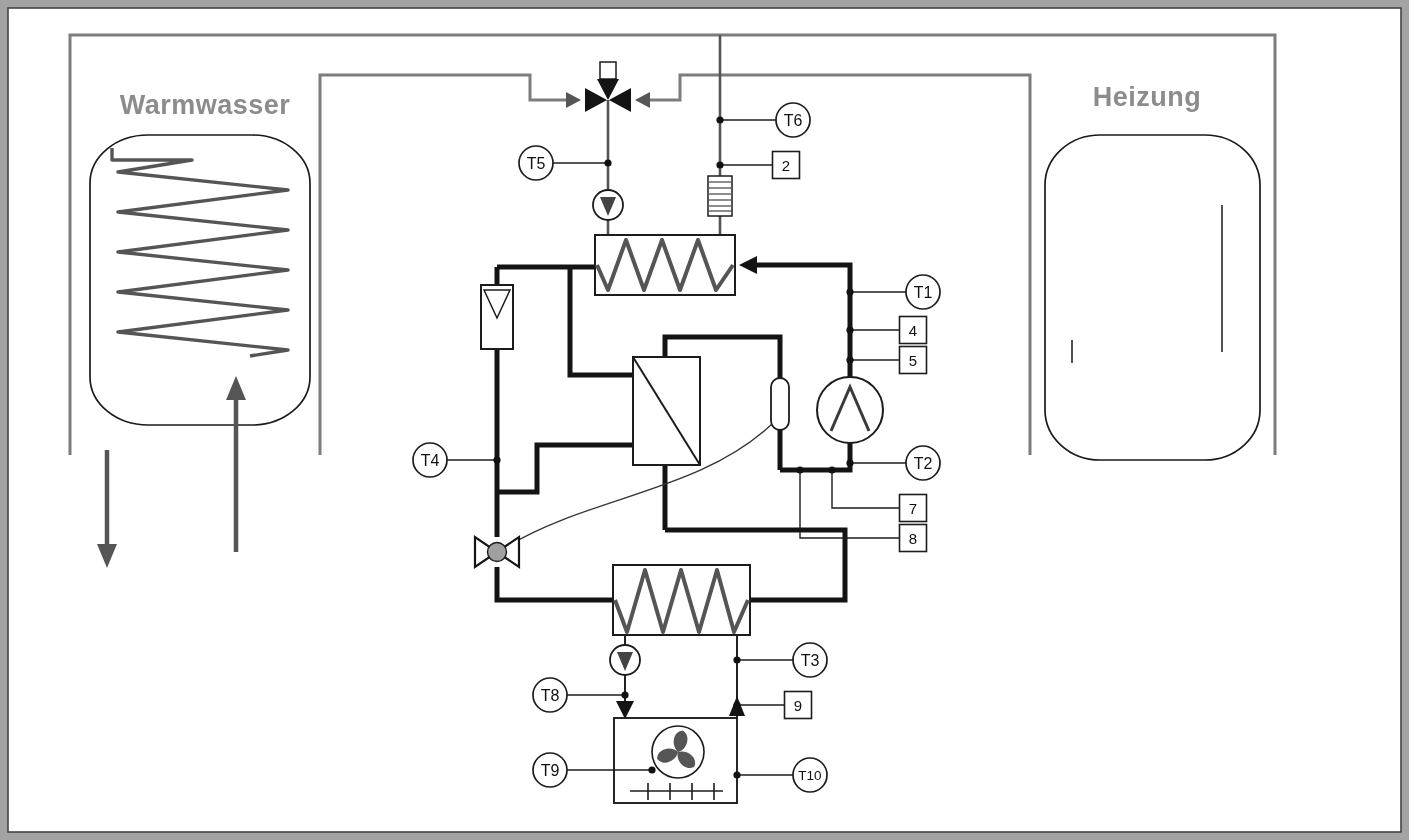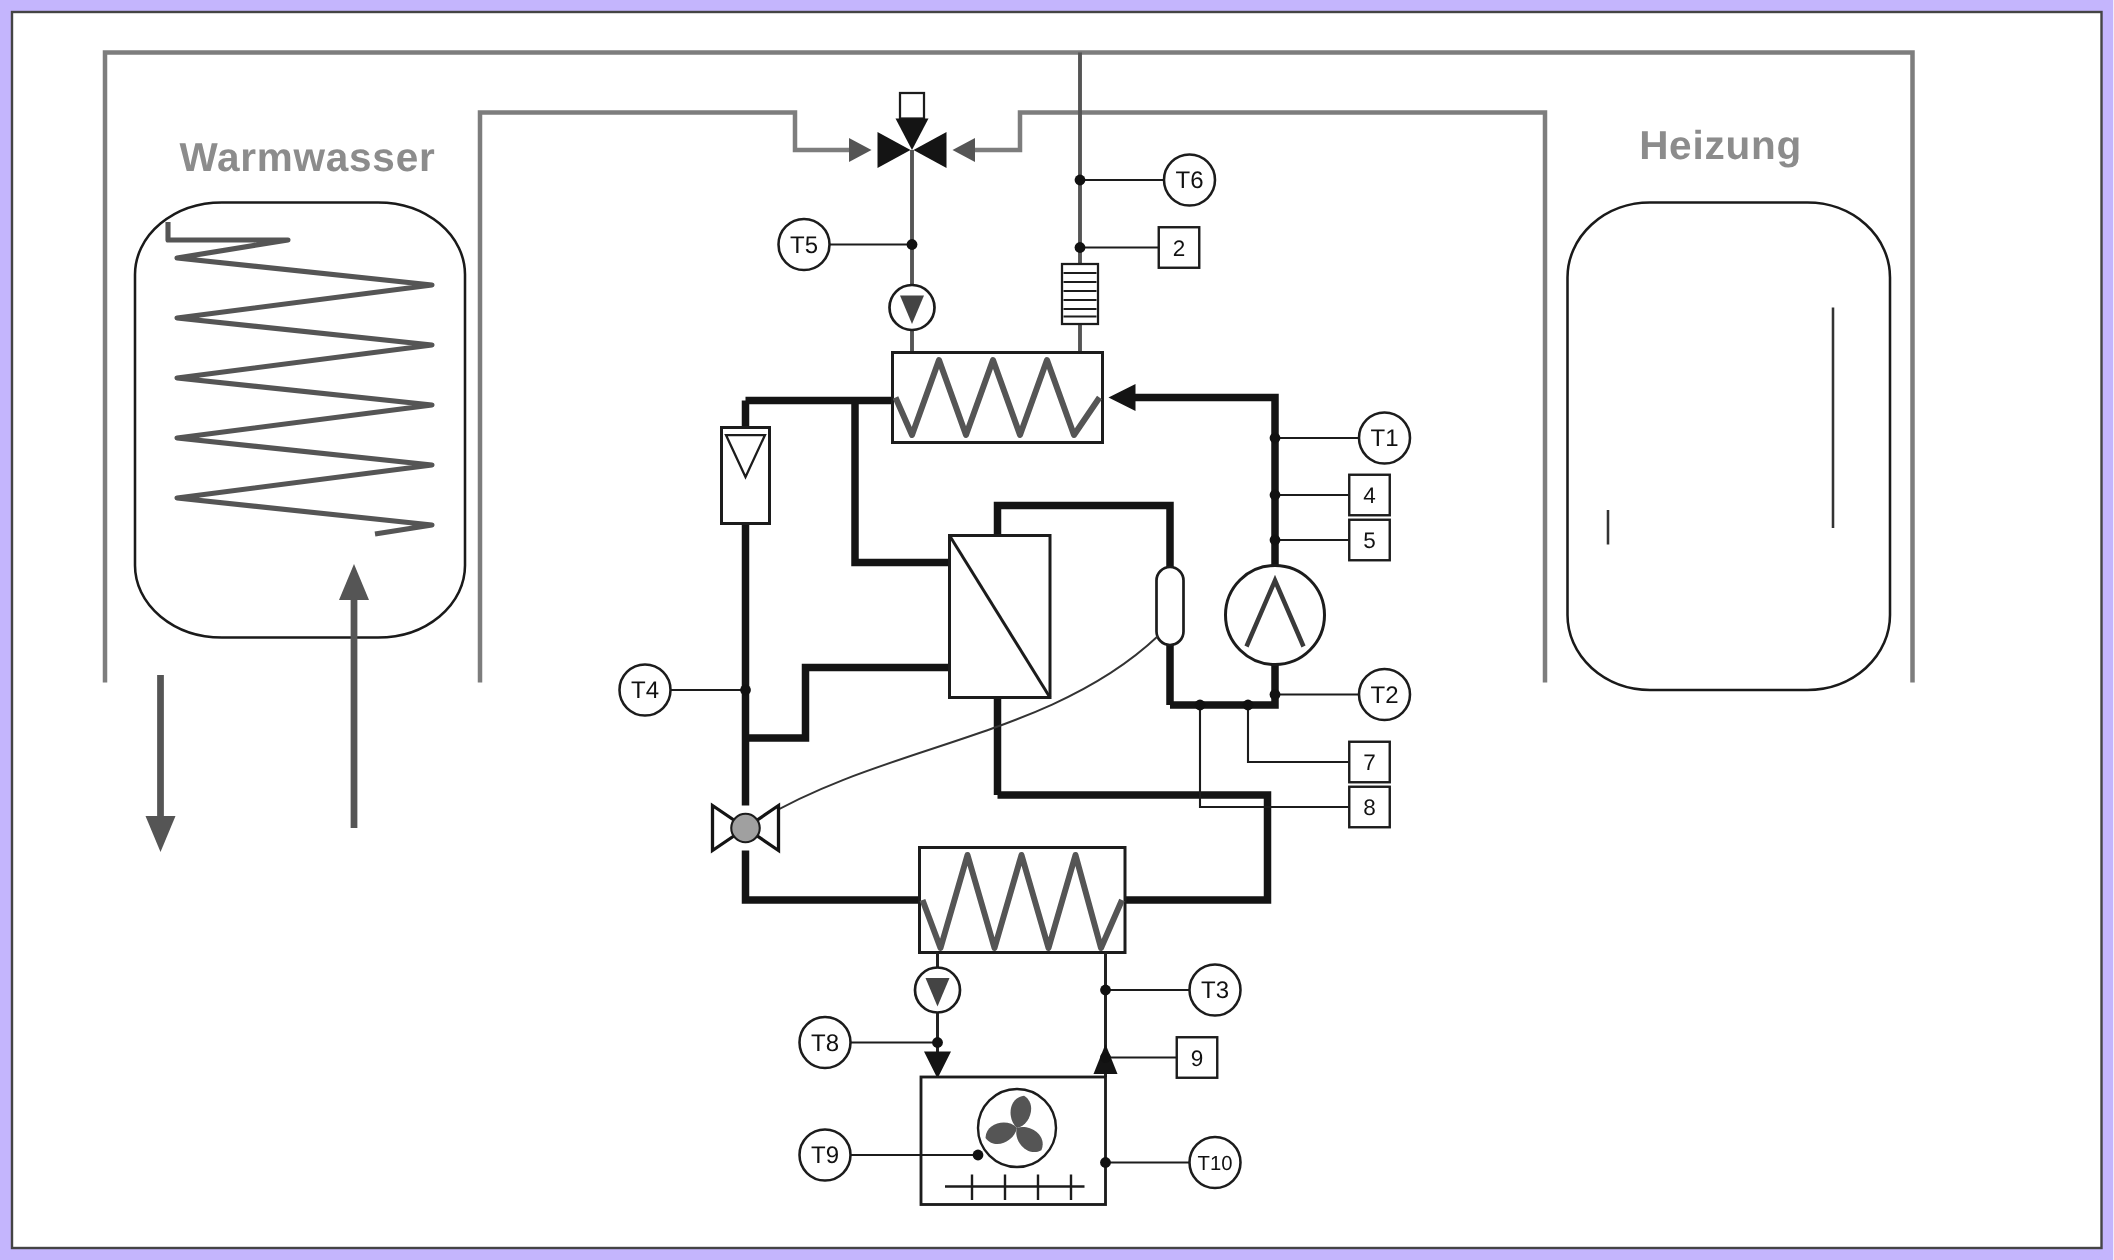--- a/index.html
+++ b/index.html
@@ -1,16 +1,16 @@
 <!DOCTYPE html>
 <html><head>
 <meta charset="utf-8">
 <style>
   html,body{margin:0;padding:0;background:#fff;}
-  .stage{position:relative;width:1409px;height:840px;background:#c4b5fd;}
+  .stage{position:relative;width:1409px;height:840px;background:#a3a3a3;}
   svg{display:block;}
   .pipe-gray{stroke:#7d7d7d;stroke-width:3;fill:none;}
   .pipe-dark{stroke:#555555;stroke-width:2.6;fill:none;}
   .pipe-thin{stroke:#222222;stroke-width:2;fill:none;}
   .refr{stroke:#141414;stroke-width:5;fill:none;}
   .thin{stroke:#1c1c1c;stroke-width:1.4;fill:none;}
   .comp-outline{stroke:#1c1c1c;stroke-width:2;fill:#ffffff;}
   .zigzag{stroke:#555555;stroke-width:4;fill:none;stroke-linejoin:round;}
   .coil{stroke:#555555;stroke-width:3.4;fill:none;stroke-linejoin:round;}
   .dot{fill:#111111;stroke:none;}

